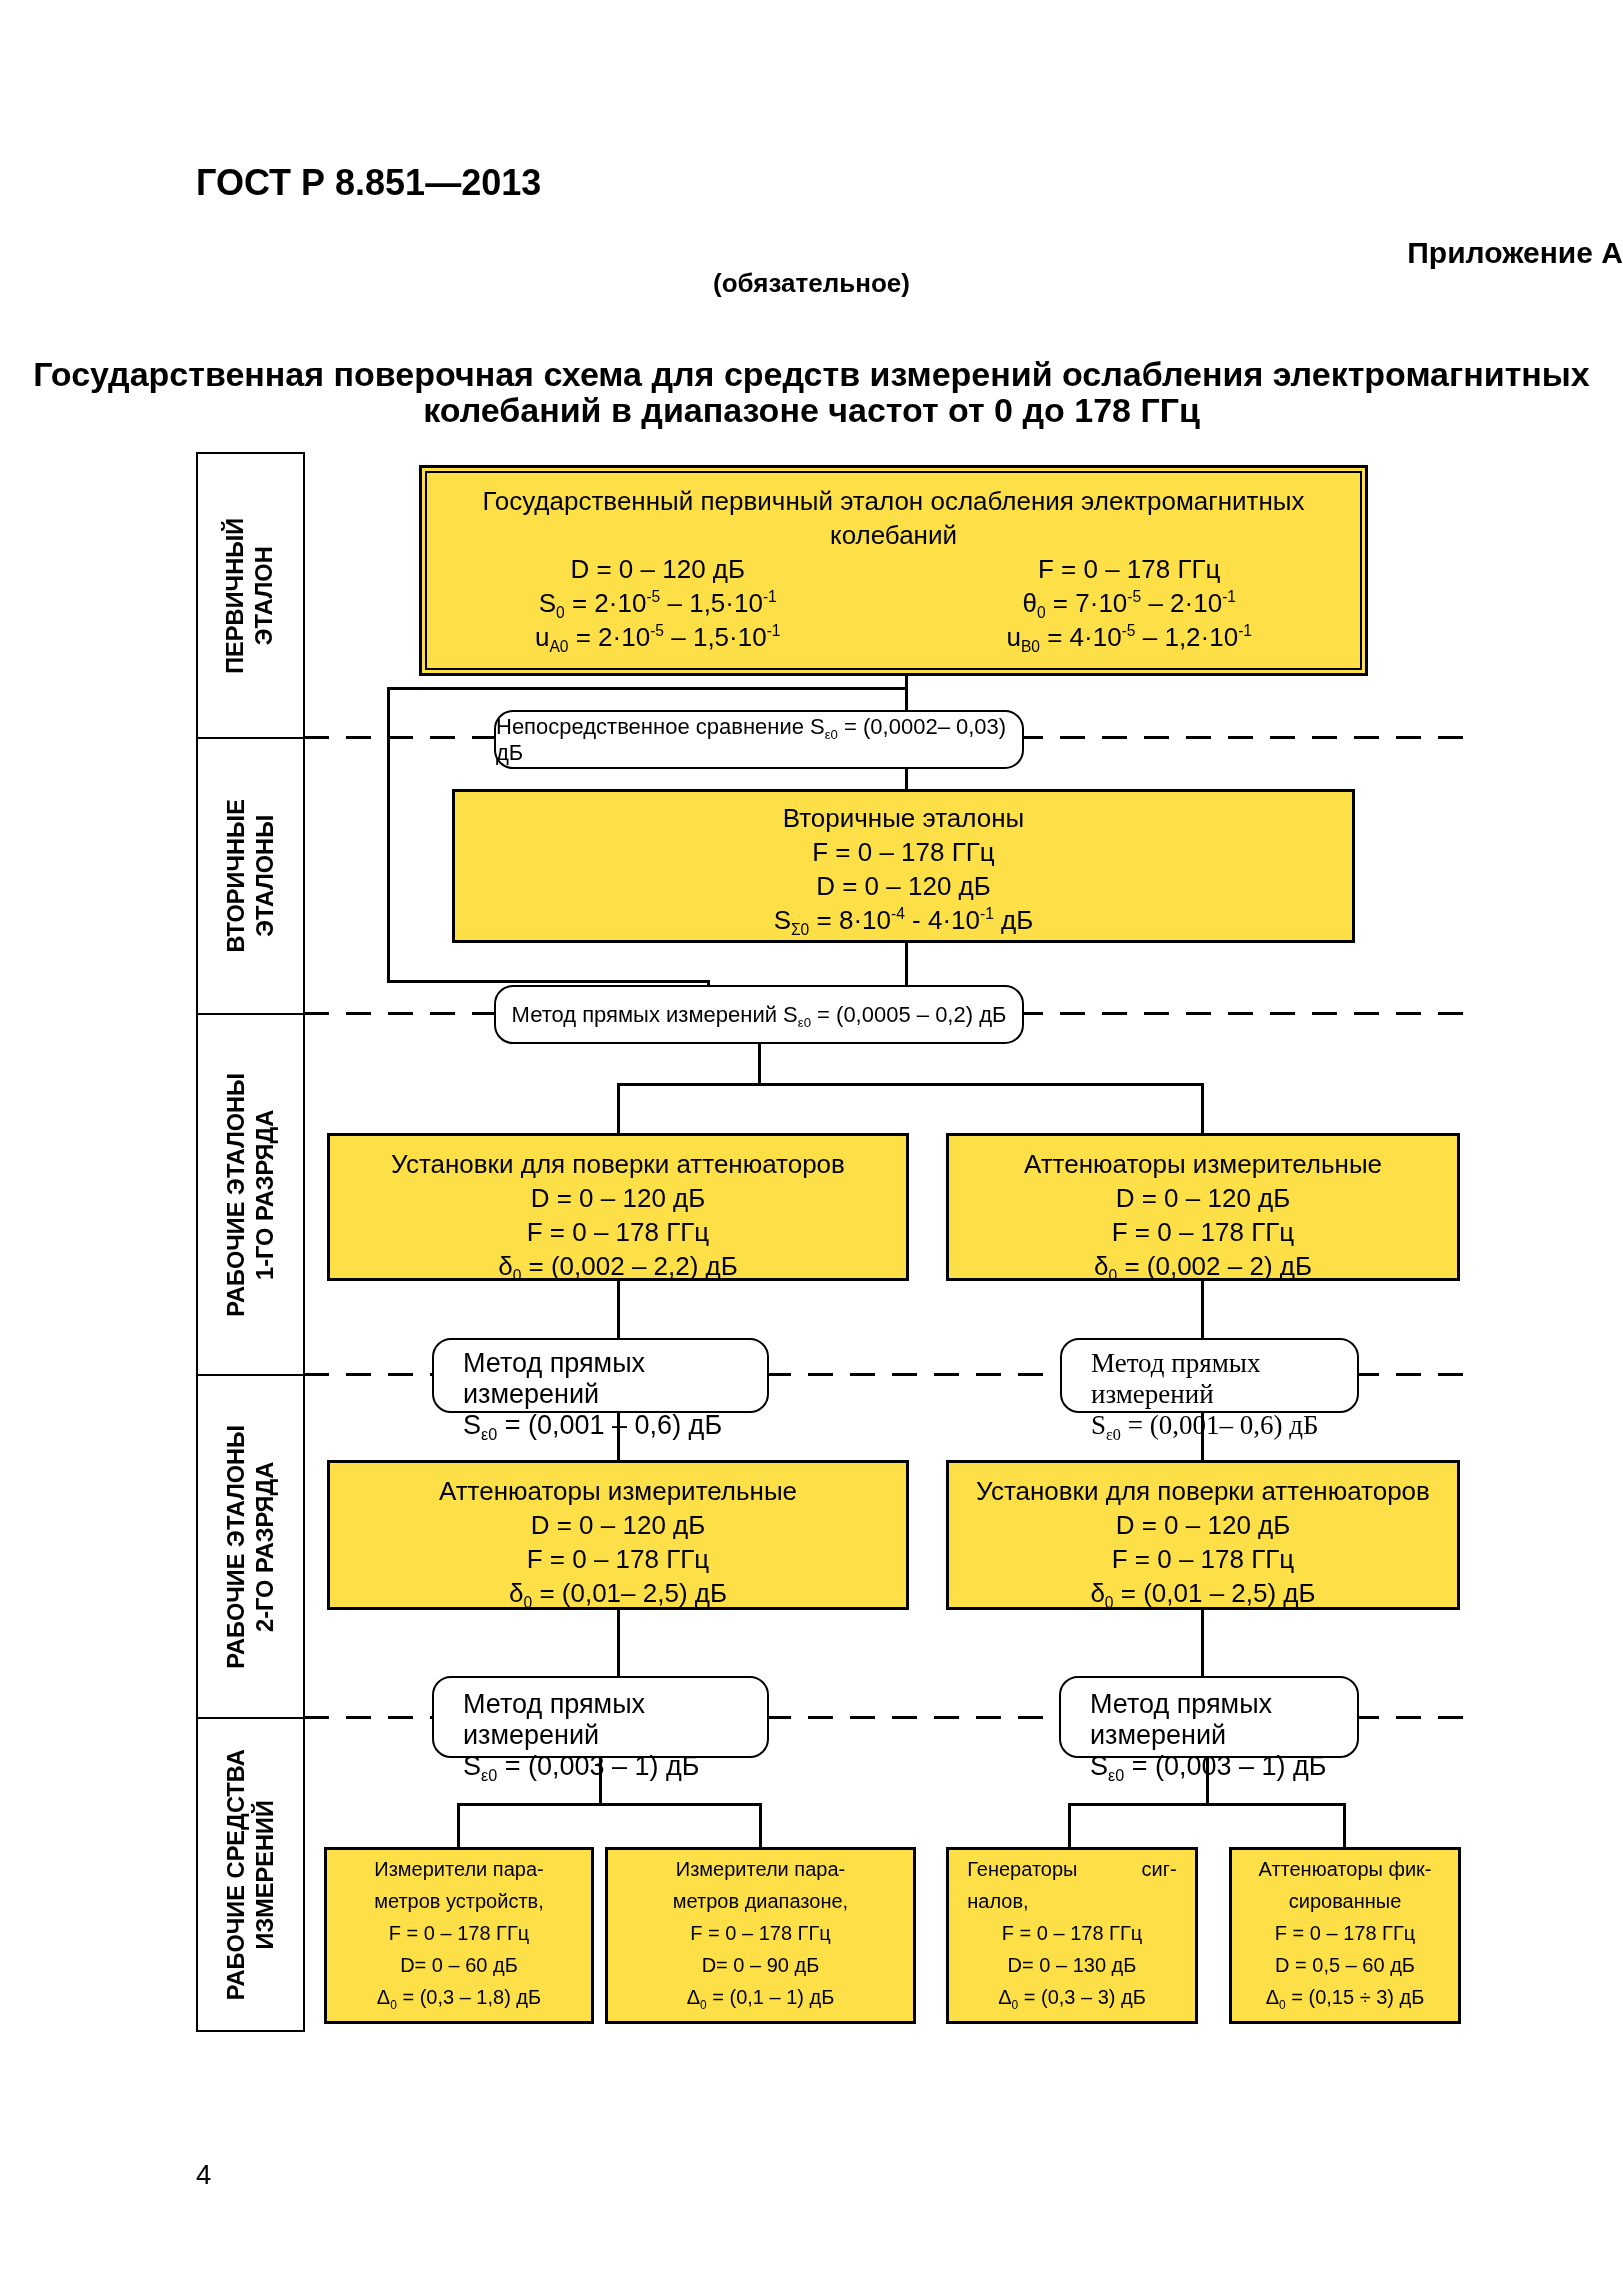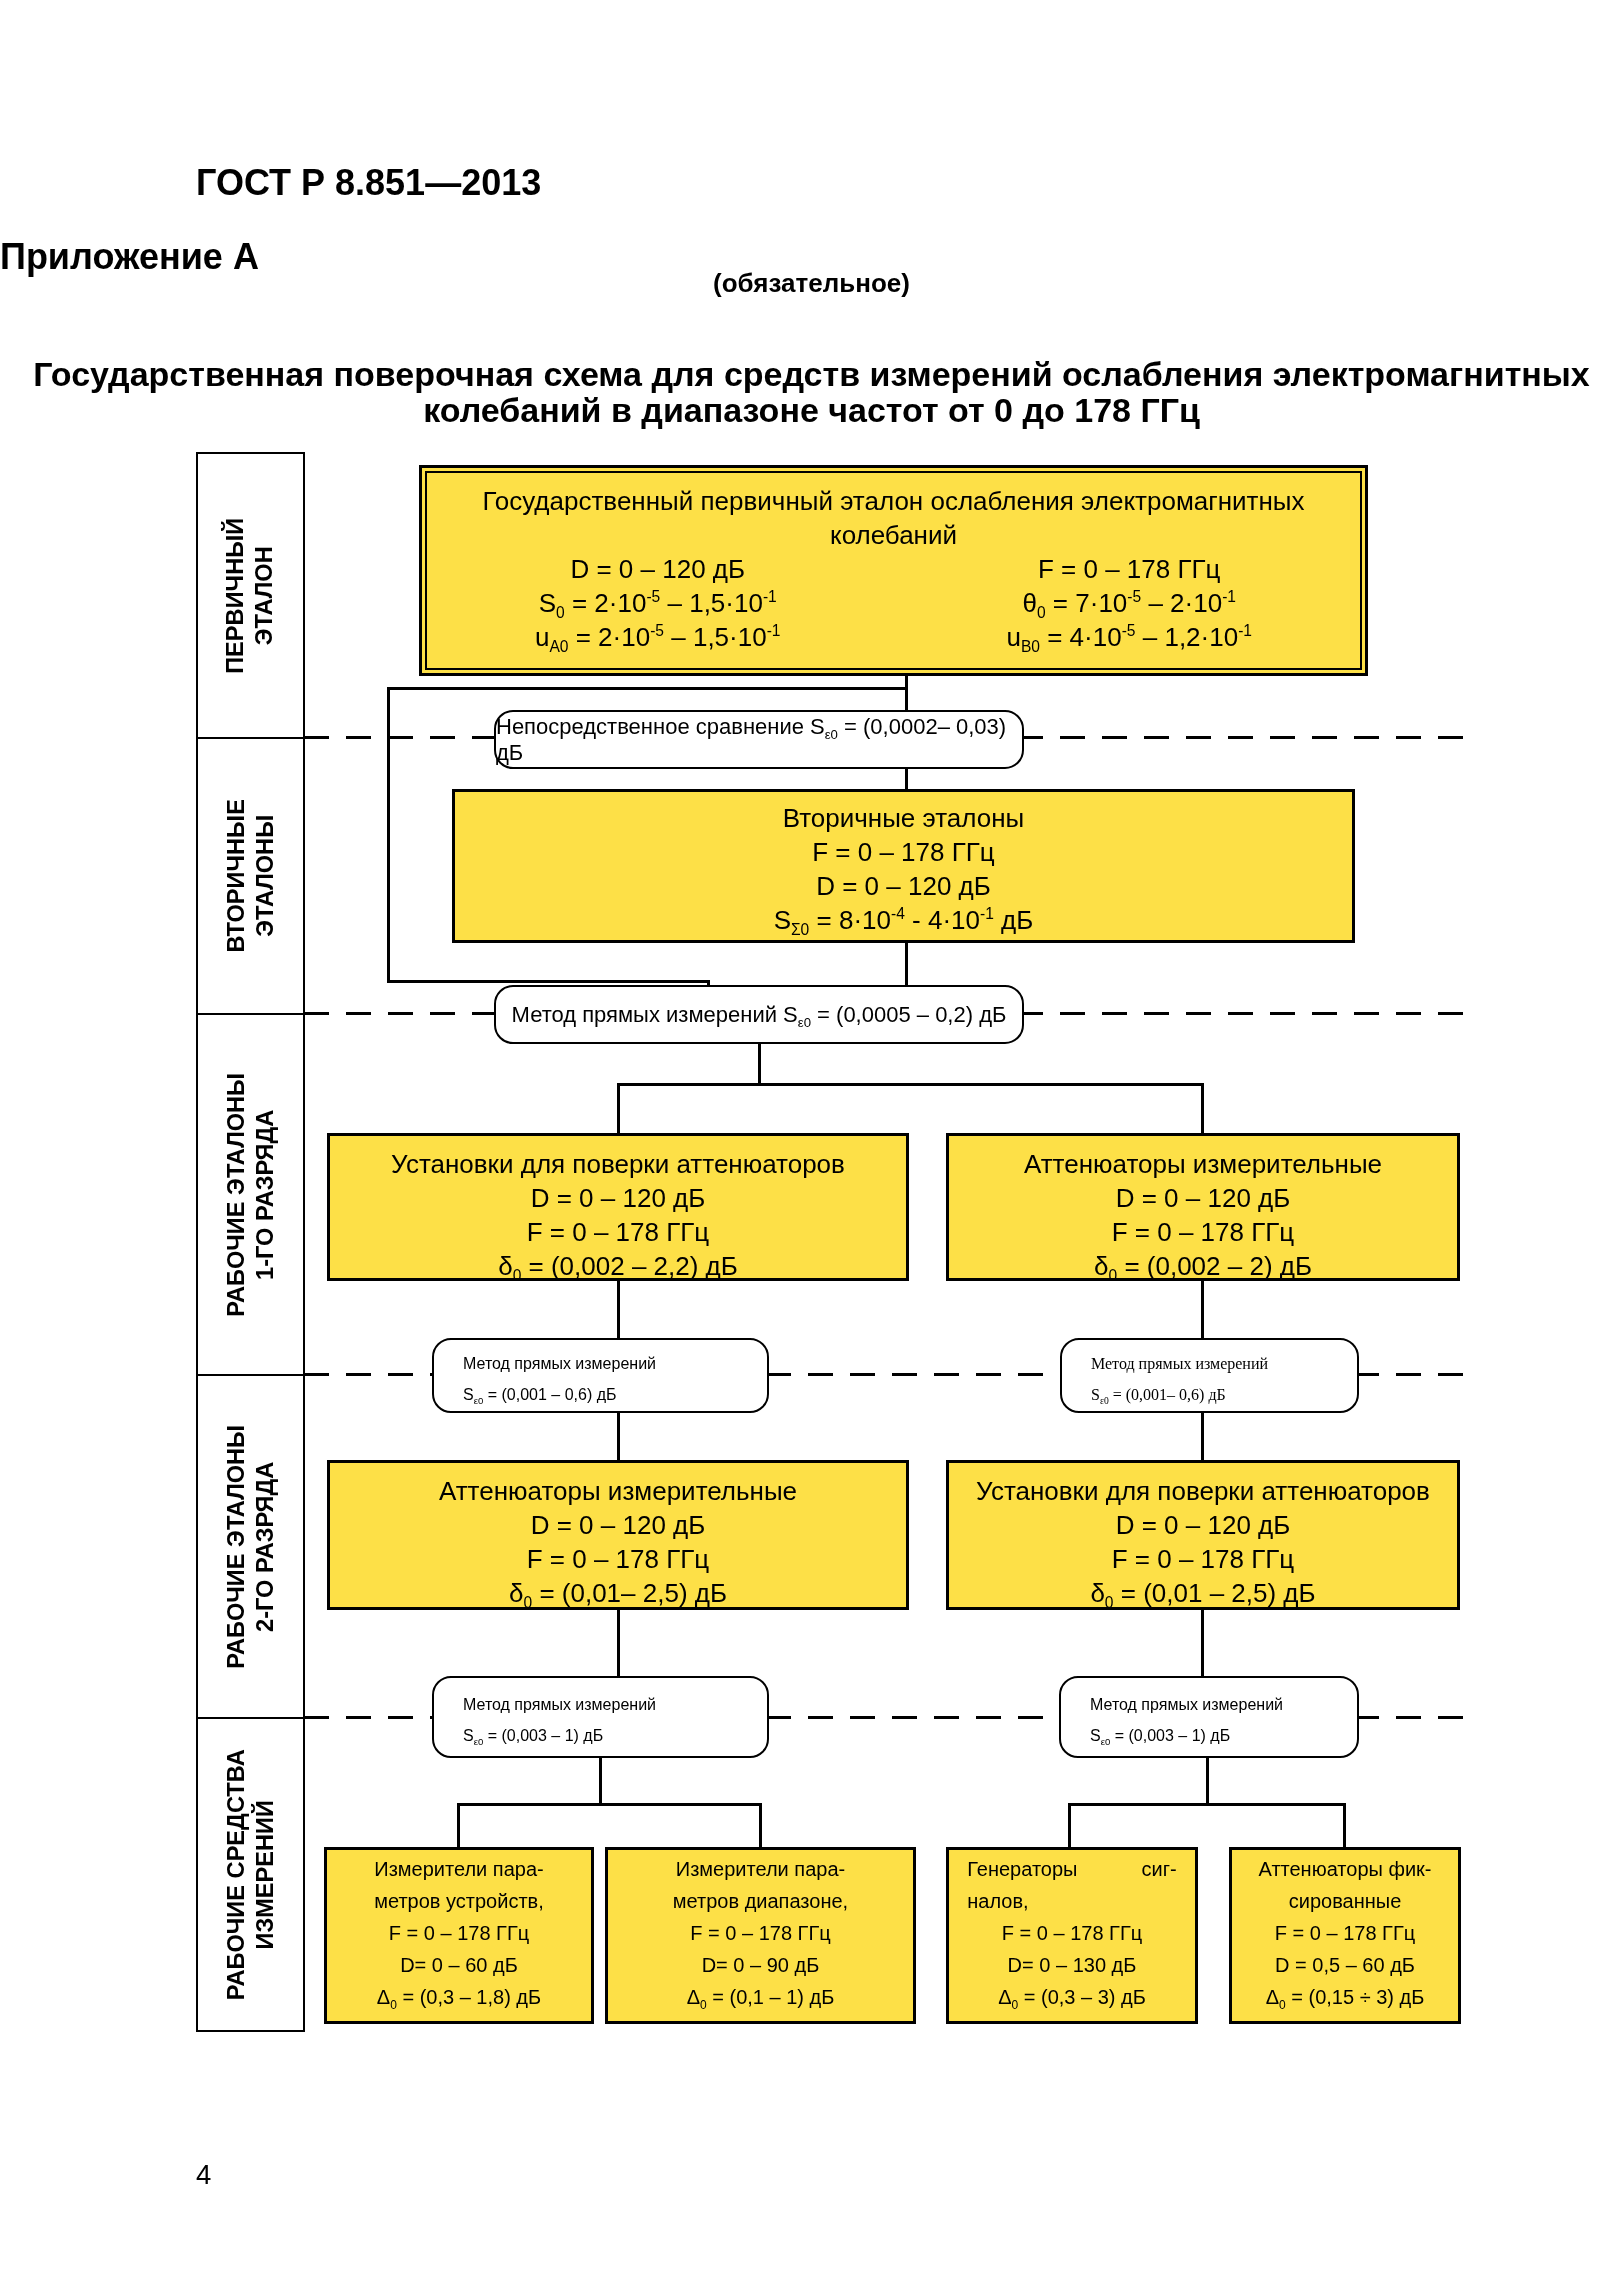--- a/index.html
+++ b/index.html
@@ -4,21 +4,21 @@
 <style>
   html,body{margin:0;padding:0;background:#e8e8e8;}
   #page{position:relative;width:1623px;height:2295px;background:#fff;
         font-family:"Liberation Sans",sans-serif;color:#000;overflow:hidden;}
   .abs{position:absolute;}
   sup{font-size:60%;vertical-align:super;line-height:0;}
   sub{font-size:60%;vertical-align:sub;line-height:0;}
 
   
   .std-code{left:196px;top:162px;font-size:36px;font-weight:bold;}
-  .apx1{left:0;top:236px;width:100%;text-align:left;font-size:36px;font-weight:bold;}
+  .apx1{left:0;top:236px;width:100%;text-align:right;font-size:30px;font-weight:bold;}
   .apx2{left:0;top:268px;width:100%;text-align:center;font-size:26px;font-weight:bold;}
   .doc-title{left:0;width:100%;text-align:center;font-size:34px;font-weight:bold;}
   .pageno{left:196px;top:2159px;font-size:27.5px;}
 
   
   .side{left:196px;top:452px;width:109px;height:1580px;border:2.6px solid #000;
         box-sizing:border-box;display:flex;flex-direction:column;}
   .side-cell{display:flex;align-items:center;justify-content:center;box-sizing:border-box;}
   .side-cell+.side-cell{border-top:2.6px solid #000;}
   .v-label{transform:rotate(-90deg);text-align:center;font-size:23.6px;font-weight:bold;
@@ -27,21 +27,21 @@
   
   .box{position:absolute;background:#fde047;border:3.9px solid #000;box-sizing:border-box;
        text-align:center;font-size:26px;line-height:34px;}
   .primary{border:3.3px solid #000;padding-top:15.7px;}
   .primary::before{content:"";position:absolute;inset:3.3px;border:2.6px solid #000;pointer-events:none;}
   .cols{display:flex;}
   .cols>div{flex:1;}
   .rbox{position:absolute;background:#fff;border:2.6px solid #000;border-radius:19px;
         box-sizing:border-box;}
   .oneline{display:flex;align-items:center;justify-content:center;font-size:22px;}
-  .twolines{text-align:left;padding:7.9px 0 0 29px;font-size:16px;line-height:31px;}
+  .twolines{text-align:left;padding:7.9px 0 0 29px;font-size:27px;line-height:31px;}
   .serif{font-family:"Liberation Serif",serif;}
   .bandbox{padding-top:10.5px;}
   .wmbox{border-width:3.3px;padding-top:3px;font-size:20px;line-height:32px;}
   .jrow{display:flex;justify-content:space-between;padding:0 18.3px;}
   .lrow{text-align:left;padding-left:18.3px;}
 
   
   .hline,.vline{position:absolute;background:#000;}
   .dash{position:absolute;height:2.6px;
         background:repeating-linear-gradient(to right,#000 0 25px,transparent 25px 42px);}

